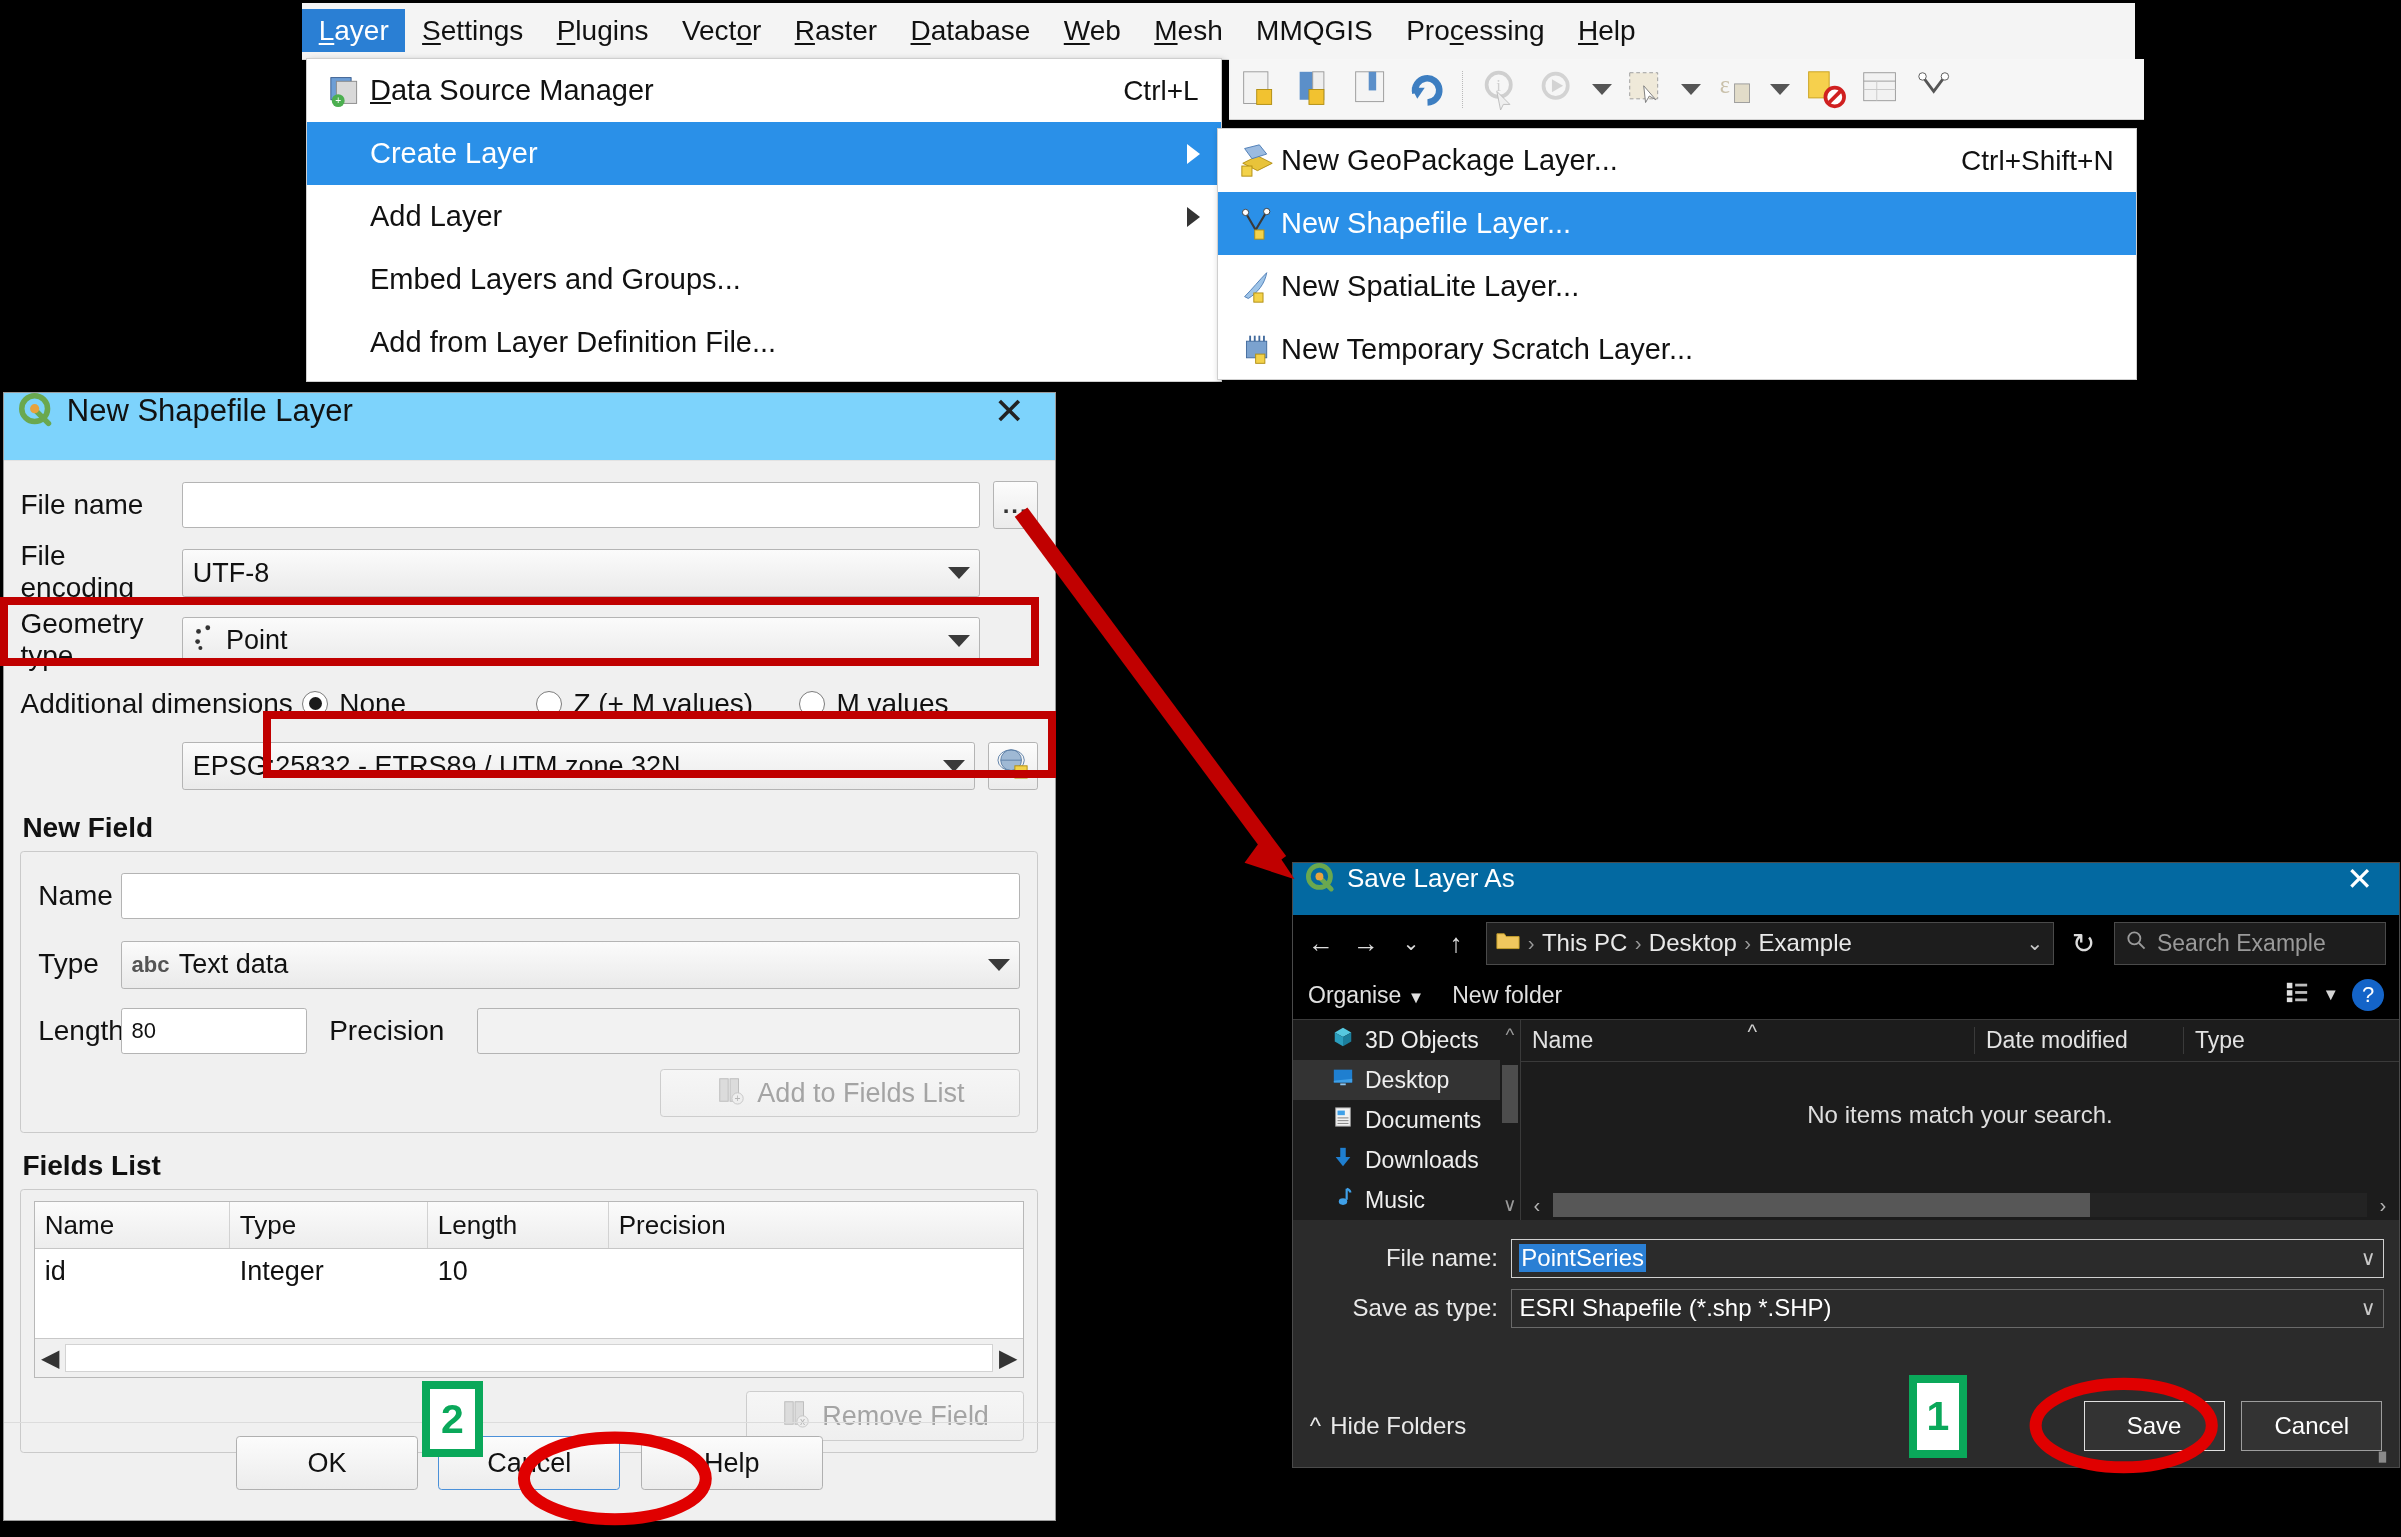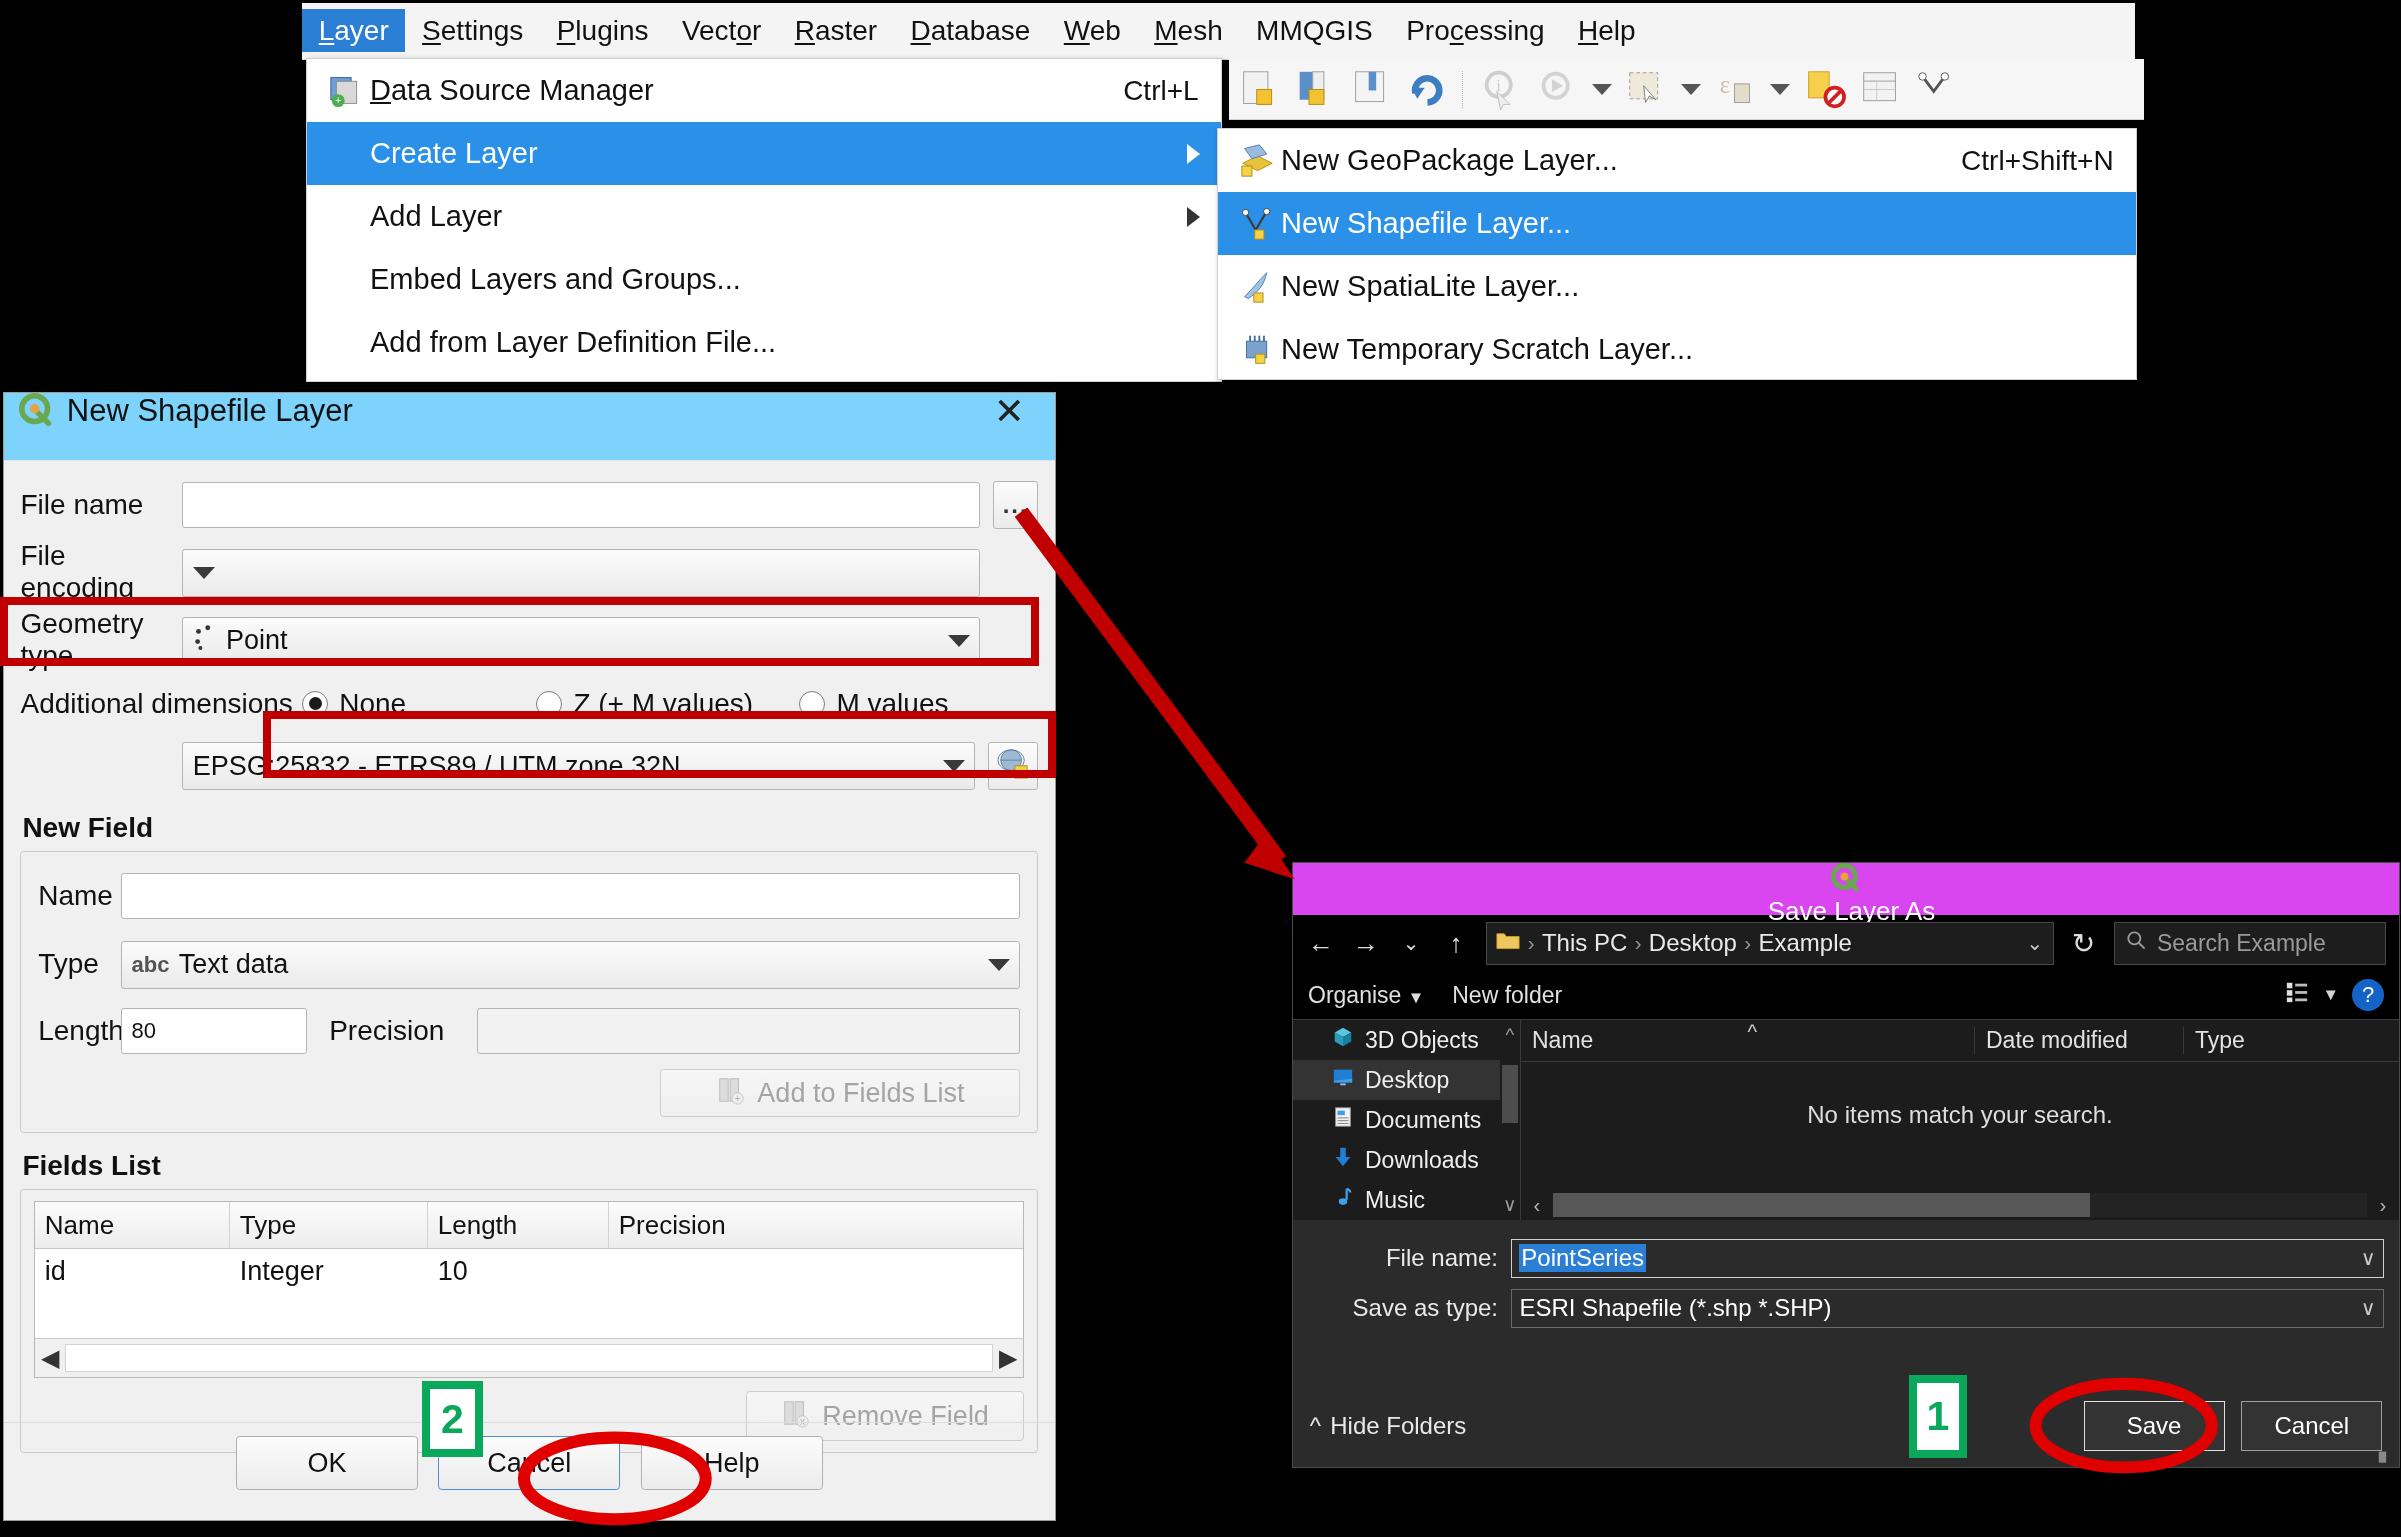--- a/index.html
+++ b/index.html
@@ -89,21 +89,21 @@
 
   .hscroll{height:39px;background:#f0f0f0;border-top:0.9px solid #c8c8c8;display:flex;align-items:center;
            justify-content:space-between;padding:0 5.6px;box-sizing:border-box;}
   .hscroll .ar{font-size:24px;color:#333;}
   .hscroll .trough{flex:1;height:26px;background:#fff;border:0.9px solid #d3d3d3;margin:0 5.6px;}
 
   
   #sla{position:absolute;left:1292px;top:862px;width:1106px;height:604px;
        background:#2b2b2b;border:0.9px solid #4a4a4a;box-shadow:2.8px 2.8px 8.3px rgba(0,0,0,.6);
        color:#e9e9e9;}
-  #sla-title{height:52px;background:#d946ef;display:flex;align-items:center;padding:0 13px;flex-direction:column;}
+  #sla-title{height:52px;background:#0369a1;display:flex;align-items:flex-start;padding:0 13px;}
   #sla-title .t-txt{font-size:26px;color:#fff;margin-left:11px;flex:1;}
   #sla-title .t-x{font-size:32px;color:#fff;padding:0 13px;line-height:1;}
 
   #sla-nav{height:56px;background:#000;display:flex;align-items:center;padding:0 13px;gap:15px;}
   .nav-ico{font-size:26px;color:#dcdcdc;width:30px;text-align:center;}
   #crumbbox{flex:0 0 547px;height:41px;border:0.9px solid #4a4a4a;background:#1d1d1d;
             display:flex;align-items:center;padding:0 9.3px;font-size:24px;color:#e9e9e9;gap:7.4px;}
   .crumb-sep{color:#9a9a9a;font-size:20.4px;}
   #searchbox{flex:1;height:41px;border:0.9px solid #4a4a4a;background:#1d1d1d;
              display:flex;align-items:center;padding:0 11px;font-size:23px;color:#9a9a9a;gap:11px;}
@@ -356,20 +356,21 @@
       <div class="fctl" style="display:flex;align-items:center;">
         <div class="txtin" style="flex:1;"></div>
         <div class="btn-dots">...</div>
       </div>
     </div>
 
     <div class="frow">
       <div class="flab">File encoding</div>
       <div class="fctl" style="padding-right:58px;">
         <div class="combo">
+          <span class="cv">UTF-8</span>
           <span class="carr"></span>
         </div>
       </div>
     </div>
 
     <div class="frow" style="margin-top:5.6px;">
       <div class="flab">Geometry type</div>
       <div class="fctl" style="padding-right:58px;">
         <div class="combo">
           <span class="cv">

